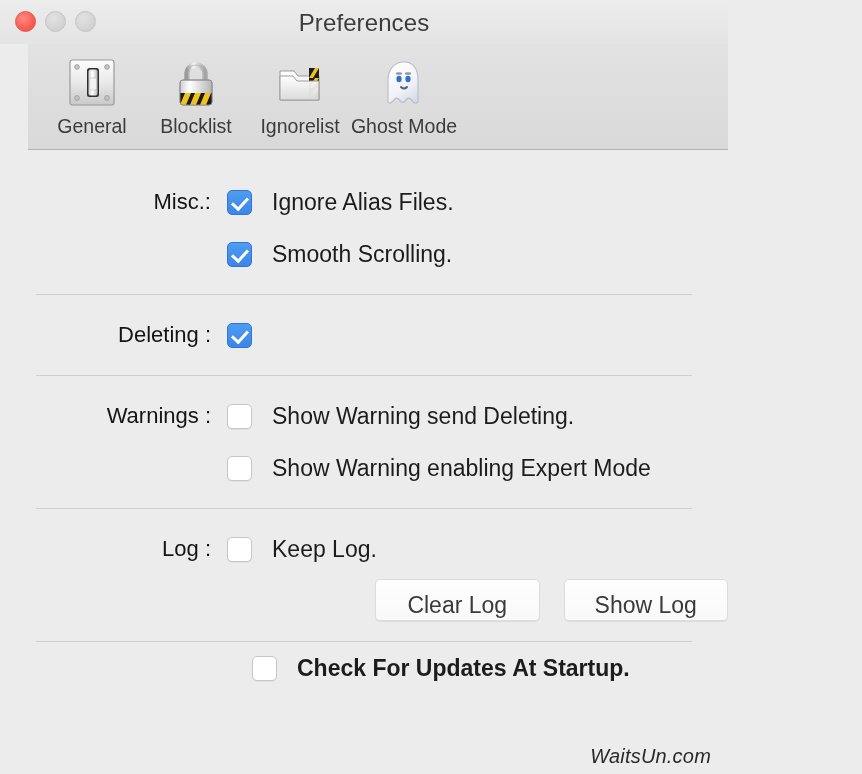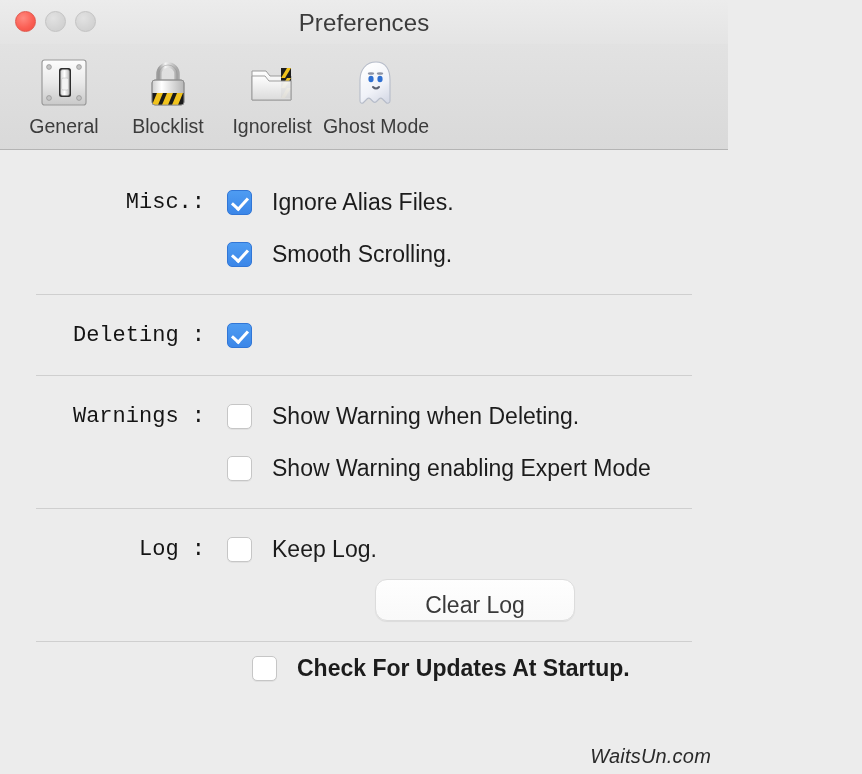--- a/index.html
+++ b/index.html
@@ -66,20 +66,21 @@
   
   .toolbar {
     flex: 0 0 106px;
     height: 106px;
     background: linear-gradient(to bottom, #e2e2e2 0%, #d9d9d9 100%);
     border-bottom: 1px solid #b4b4b4;
     display: flex;
     align-items: flex-start;
     padding: 4px 0 0 12px;
     box-sizing: border-box;
+    margin-left: 28px;
   }
   .tool-item {
     width: 104px;
     display: flex;
     flex-direction: column;
     align-items: center;
     cursor: default;
     padding-top: 4px;
   }
   .tool-icon {
@@ -112,24 +113,23 @@
     display: flex;
     align-items: center;
     min-height: 52px;
   }
   .row-label {
     width: 227px;
     flex: 0 0 227px;
     text-align: right;
     font-size: 22px;
     color: #141414;
-    padding-right: 22px;
+    padding-right: 16px;
     box-sizing: border-box;
     white-space: nowrap;
-    font-family: Liberation Mono, monospace;
   }
   .row-label.empty {
     color: transparent;
   }
 
   .cb-line {
     display: flex;
     align-items: center;
     gap: 20px;
     flex: 1 1 auto;
@@ -183,21 +183,21 @@
   }
   .buttons-spacer {
     width: 375px;
     flex: 0 0 375px;
   }
   .push-button {
     width: 200px;
     height: 42px;
     background: linear-gradient(to bottom, #fefefe 0%, #f9f9f9 100%);
     border: 1px solid #dcdcdc;
-    border-radius: 12px;
+    border-radius: 5px;
     box-shadow: 0 1px 1px rgba(0,0,0,0.07);
     font-size: 23px;
     color: #3a3a3a;
     font-family: "Liberation Sans", sans-serif;
     cursor: default;
     padding: 12px;
   }
   .push-button + .push-button {
     margin-left: 24px;
   }
@@ -396,21 +396,21 @@
 
     <div class="spacer-sm"></div>
     <div class="separator"></div>
     <div class="spacer-sm"></div>
 
     <div class="group">
       <div class="row">
         <div class="row-label">Warnings :</div>
         <div class="cb-line">
           <div class="checkbox off"></div>
-          <div class="cb-text">Show Warning when Deleting.</div>
+          <div class="cb-text">Show Warning send Deleting.</div>
         </div>
       </div>
       <div class="row">
         <div class="row-label empty"></div>
         <div class="cb-line">
           <div class="checkbox off"></div>
           <div class="cb-text">Show Warning enabling Expert Mode</div>
         </div>
       </div>
     </div>
@@ -423,20 +423,21 @@
       <div class="row">
         <div class="row-label">Log :</div>
         <div class="cb-line">
           <div class="checkbox off"></div>
           <div class="cb-text">Keep Log.</div>
         </div>
       </div>
       <div class="buttons-row">
         <div class="buttons-spacer"></div>
         <button class="push-button">Clear Log</button>
+        <button class="push-button">Show Log</button>
       </div>
     </div>
 
     <div class="spacer-md"></div>
     <div class="separator"></div>
 
     <div class="footer-row">
       <div class="footer-spacer"></div>
       <div class="cb-line">
         <div class="checkbox off"></div>

